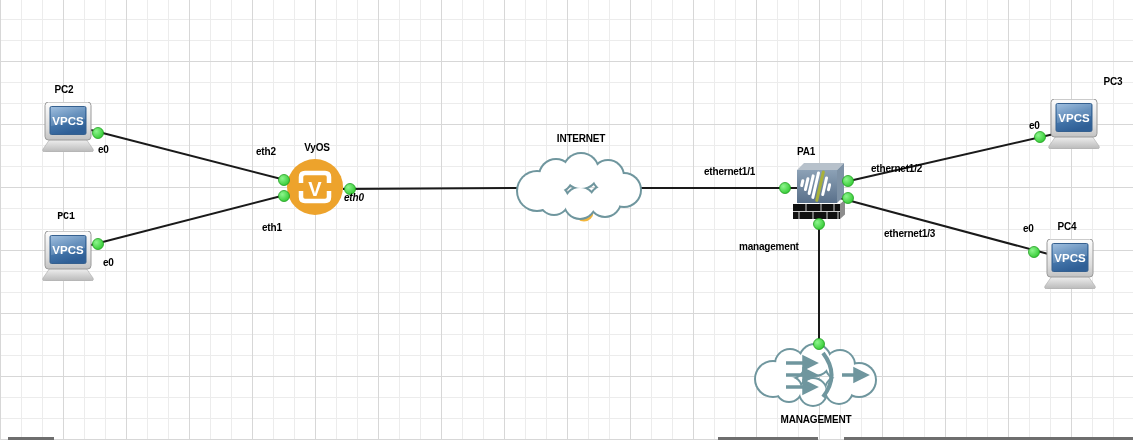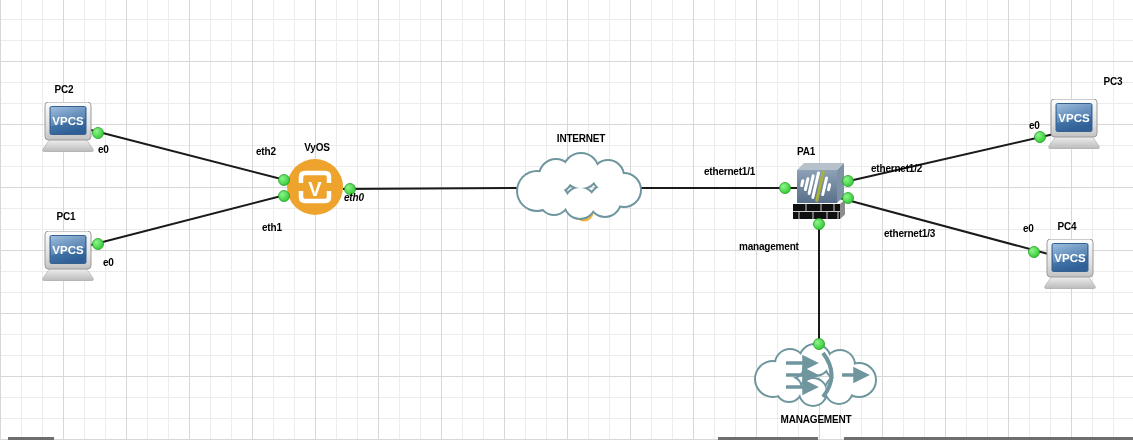--- a/index.html
+++ b/index.html
@@ -192,21 +192,21 @@
       <circle cx="848" cy="181" r="5.5"></circle>
       <circle cx="848" cy="198" r="5.5"></circle>
       <circle cx="819" cy="224" r="5.5"></circle>
       <circle cx="819" cy="344" r="5.5"></circle>
       <circle cx="1040" cy="137" r="5.5"></circle>
       <circle cx="1034" cy="252" r="5.5"></circle>
     </g>
   </svg>
 
   <div class="nlabel ctr" style="left:64px;top:84px;">PC2</div>
-  <div class="nlabel ctr" style="left:66px;top:211px;">PC1</div>
+  <div class="nlabel ctr" style="left:66px;top:211px;font-family:Liberation Mono, monospace;">PC1</div>
   <div class="nlabel ctr" style="left:317px;top:142px;">VyOS</div>
   <div class="nlabel ctr" style="left:581px;top:133px;">INTERNET</div>
   <div class="nlabel ctr" style="left:806px;top:146px;">PA1</div>
   <div class="nlabel ctr" style="left:1073px;top:76px;margin-left:40px;">PC3</div>
   <div class="nlabel ctr" style="left:1067px;top:221px;">PC4</div>
   <div class="nlabel ctr" style="left:816px;top:414px;">MANAGEMENT</div>
 
   <div class="nlabel" style="left:98px;top:144px;">e0</div>
   <div class="nlabel" style="left:103px;top:257px;">e0</div>
   <div class="nlabel" style="left:256px;top:146px;">eth2</div>

